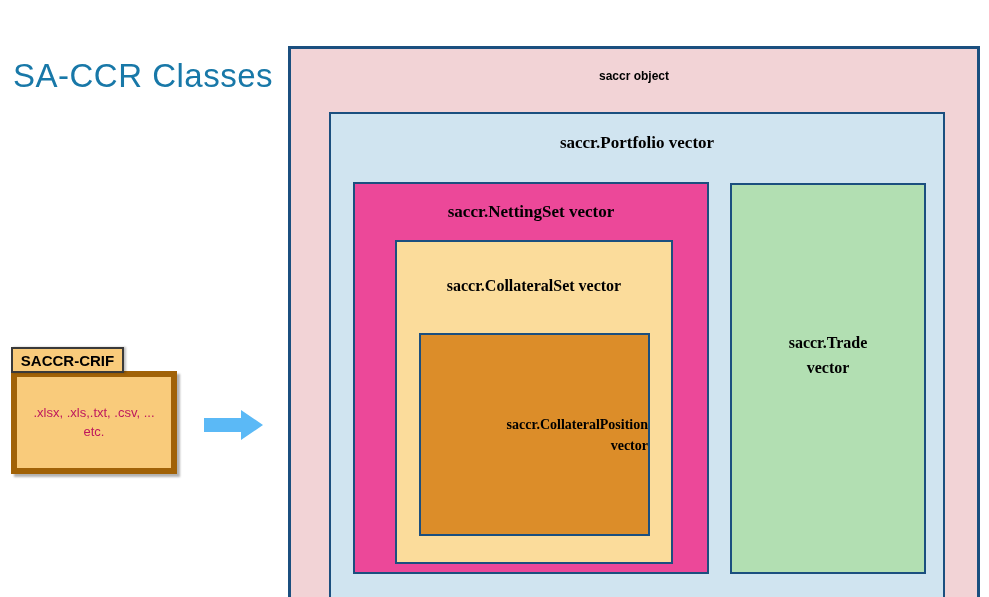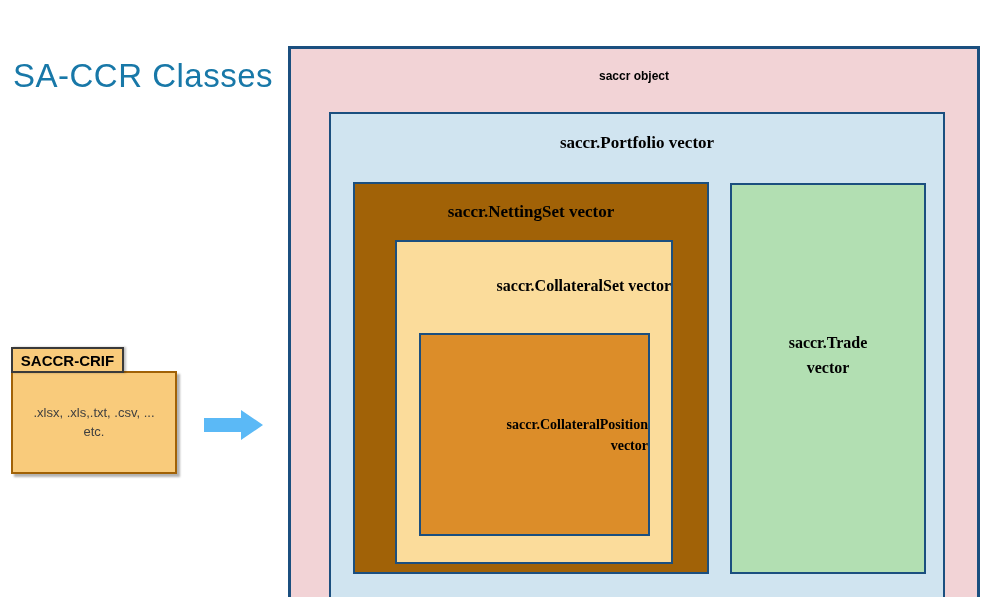--- a/index.html
+++ b/index.html
@@ -25,24 +25,24 @@
     width: 113px; height: 26px;
     background: #F9CB7B; border: 2px solid #3a3a3a;
     z-index: 2;
     display: flex; align-items: center; justify-content: center;
     font-size: 15px; font-weight: 700; color: #000;
     box-shadow: 2px 0 2px rgba(0,0,0,0.25);
   }
   .folder-body {
     position: absolute; left: 11px; top: 340px;
     width: 166px; height: 103px;
-    background: #F9CB7B; border: 2px solid #a16207;
+    background: #F9CB7B; border: 6px solid #a16207;
     z-index: 1;
     display: flex; flex-direction: column; align-items: center; justify-content: center;
-    font-size: 13px; color: #404040; text-align: center; line-height: 1.45;
+    font-size: 13px; color: #be185d; text-align: center; line-height: 1.45;
     box-shadow: 3px 3px 2px rgba(0,0,0,0.3);
   }
 
   
   .flow-arrow { position: absolute; left: 204px; top: 378px; width: 60px; height: 32px; }
 
   
   .box { position: absolute; border: 2px solid #1B4F7F; }
   .box-label {
     display: block; text-align: center; font-weight: 700; color: #000;
@@ -57,29 +57,29 @@
 
   .portfolio {
     left: 38px; top: 63px; width: 616px; height: 557px;
     background: #D0E4F0;
     font-family: Liberation Serif, serif;
   }
   .portfolio > .box-label { margin-top: 19px; font-size: 17px; }
 
   .netting-set {
     left: 22px; top: 68px; width: 356px; height: 392px;
-    background: #a16207;
+    background: #ec4899;
   }
   .netting-set > .box-label { margin-top: 18px; font-size: 17px; }
 
   .collateral-set {
     left: 40px; top: 56px; width: 278px; height: 324px;
     background: #FBDC9B;
   }
-  .collateral-set > .box-label { margin-top: 35px; font-size: 16px; text-align: right; }
+  .collateral-set > .box-label { margin-top: 35px; font-size: 16px; }
 
   .collateral-position {
     left: 22px; top: 91px; width: 231px; height: 203px;
     background: #DC8D29;
     display: flex; flex-direction: column; align-items: flex-end; justify-content: center;
   }
   .collateral-position .box-label { font-size: 14px; line-height: 1.5; margin: 0; }
 
   .trade {
     left: 399px; top: 69px; width: 196px; height: 391px;

